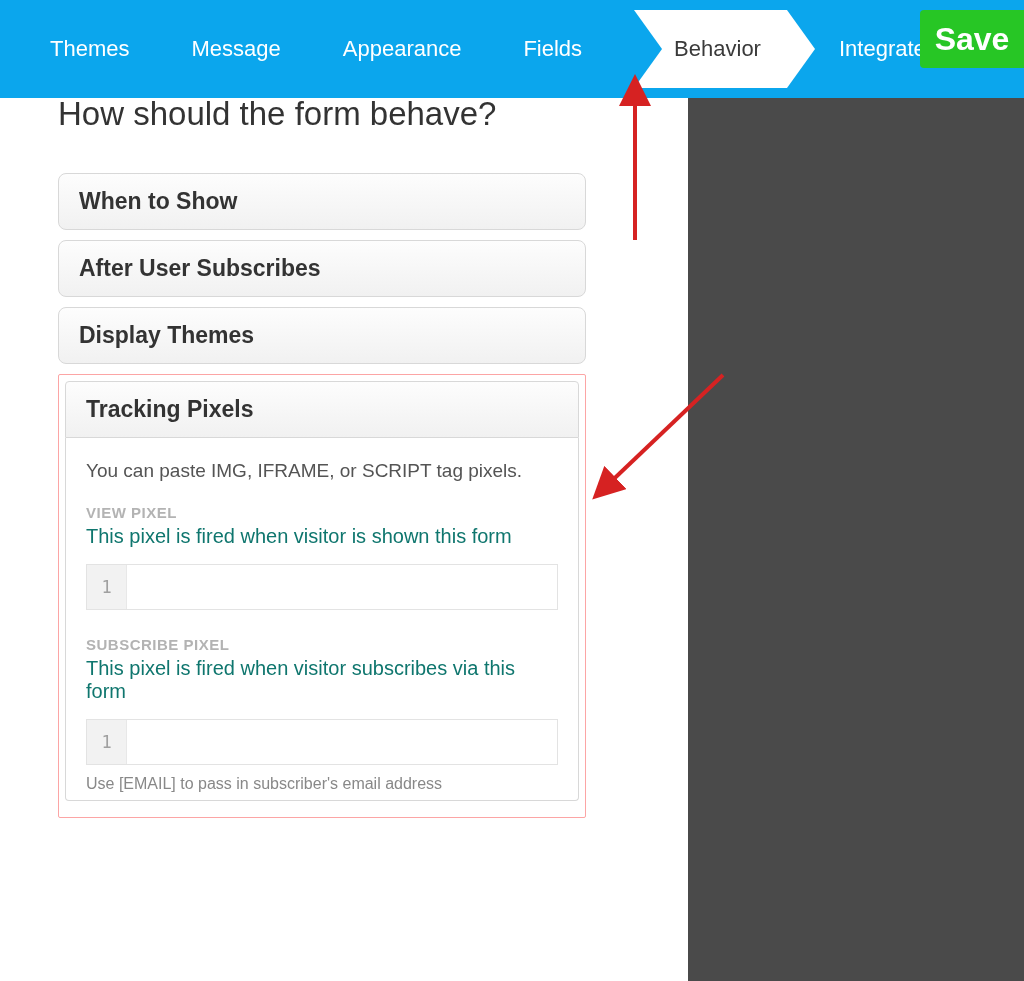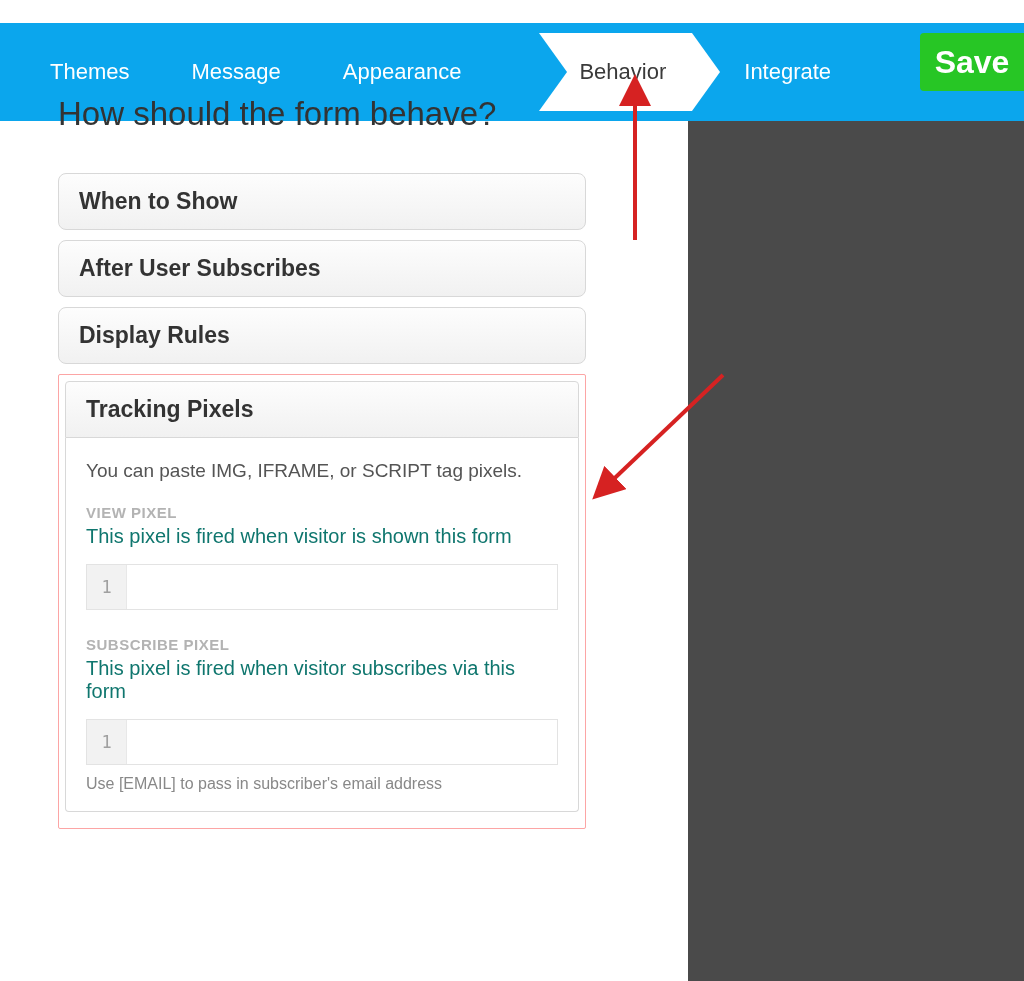--- a/index.html
+++ b/index.html
@@ -30,21 +30,20 @@
   .header {
     position: absolute;
     top: 0;
     left: 0;
     width: 1024px;
     height: 98px;
     background: #0ba6ed;
     display: flex;
     align-items: center;
     color: #ffffff;
-    margin-top: 23px;
   }
   .nav-item {
     font-size: 22px;
     font-weight: 400;
     padding: 0 18px;
     height: 78px;
     display: flex;
     align-items: center;
     cursor: pointer;
   }
@@ -141,21 +140,21 @@
     border-top-left-radius: 4px;
     border-top-right-radius: 4px;
     padding: 14px 20px;
     cursor: pointer;
   }
   .tracking-body {
     border: 1px solid #d8d8d8;
     border-top: none;
     border-bottom-left-radius: 4px;
     border-bottom-right-radius: 4px;
-    padding: 22px 20px 18px 20px;
+    padding: 22px 20px 7px 20px;
     background: #ffffff;
   }
   .body-text {
     font-size: 19px;
     color: #545454;
     margin: 0 0 22px 0;
   }
   .label-small {
     font-size: 15px;
     font-weight: 700;
@@ -218,40 +217,41 @@
   <div class="right-dark"></div>
 
   <div class="header">
     <div class="nav-spacer0"></div>
     <div class="nav-item">Themes</div>
     <div class="nav-spacer"></div>
     <div class="nav-item">Message</div>
     <div class="nav-spacer"></div>
     <div class="nav-item">Appearance</div>
     <div class="nav-spacer"></div>
+    <div class="nav-item">Fields</div>
     <div class="nav-spacer2"></div>
     <div class="behavior-tab">Behavior</div>
     <div class="nav-spacer2"></div>
     <div class="nav-item">Integrate</div>
     <div class="save-btn">Save</div>
   </div>
 
   <div class="content">
     <h1 class="page-title">How should the form behave?</h1>
 
     <div class="section">
       <span class="section-title">When to Show</span>
     </div>
 
     <div class="section">
       <span class="section-title">After User Subscribes</span>
     </div>
 
     <div class="section">
-      <span class="section-title">Display Rules</span>
+      <span class="section-title">Display Themes</span>
     </div>
 
 
     <div class="highlight-box">
       <div class="tracking-header">
         <span class="section-title">Tracking Pixels</span>
       </div>
       <div class="tracking-body">
         <p class="body-text">You can paste IMG, IFRAME, or SCRIPT tag pixels.</p>
 

